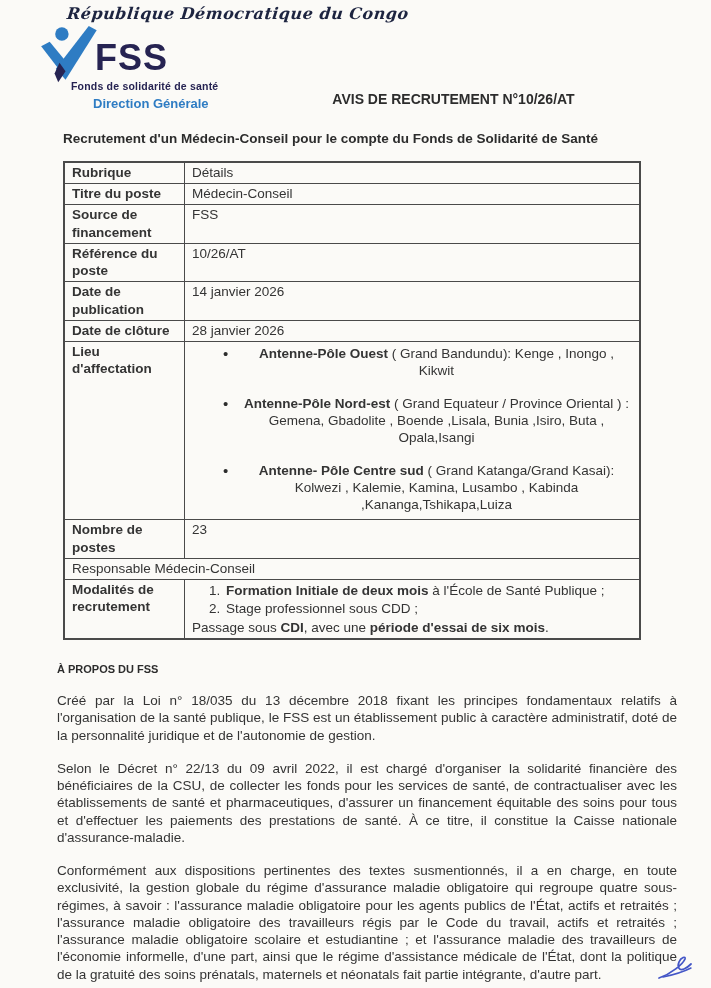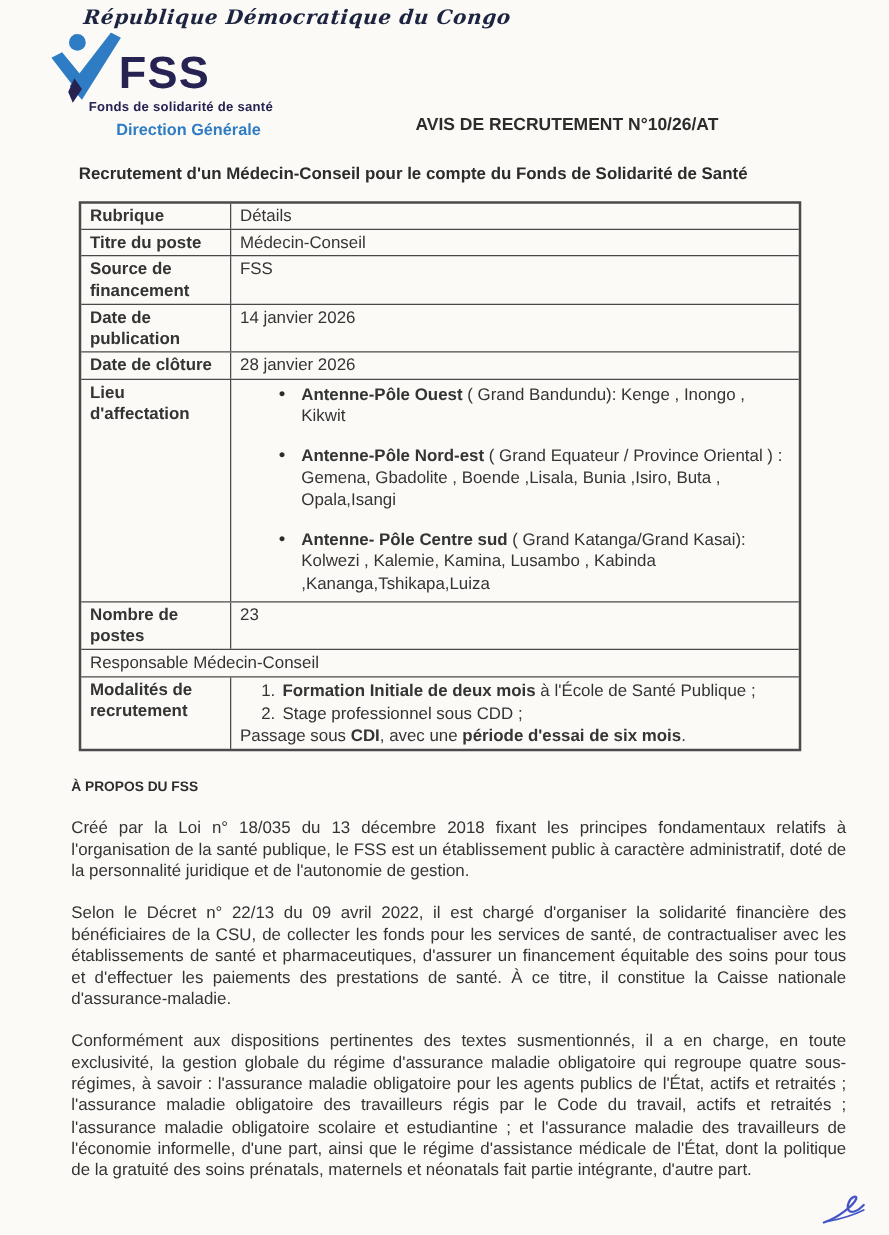--- a/index.html
+++ b/index.html
@@ -71,21 +71,21 @@
   .tr:last-child { border-bottom:none; }
   .td { padding:1px 7px 2px 7px; }
   .td.label {
     width:120px; flex-shrink:0;
     font-weight:bold;
     border-right:1px solid #4a4a4a;
   }
   .td.value { flex:1; }
   .h17 { min-height:17px; }
   .h33 { min-height:33px; }
-  ul.bullets { list-style:none; margin:2px 0 4px 0; }
+  ul.bullets { list-style:none; margin:2px 0 4px 0;text-align:center; }
   ul.bullets li {
     position:relative;
     padding-left:49px;
     margin-bottom:15px;
   }
   ul.bullets li:last-child { margin-bottom:4px; }
   ul.bullets li::before {
     content:"•";
     position:absolute; left:31px; top:-1px;
     font-size:15px; color:#2c2c2c;
@@ -144,20 +144,24 @@
     <div class="tr">
       <div class="td label h17">Titre du poste</div>
       <div class="td value">Médecin-Conseil</div>
     </div>
 
     <div class="tr">
       <div class="td label h33">Source de financement</div>
       <div class="td value">FSS</div>
     </div>
 
+    <div class="tr">
+      <div class="td label h33">Référence du poste</div>
+      <div class="td value">10/26/AT</div>
+    </div>
 
     <div class="tr">
       <div class="td label h33">Date de publication</div>
       <div class="td value">14 janvier 2026</div>
     </div>
 
     <div class="tr">
       <div class="td label h17">Date de clôture</div>
       <div class="td value">28 janvier 2026</div>
     </div>

